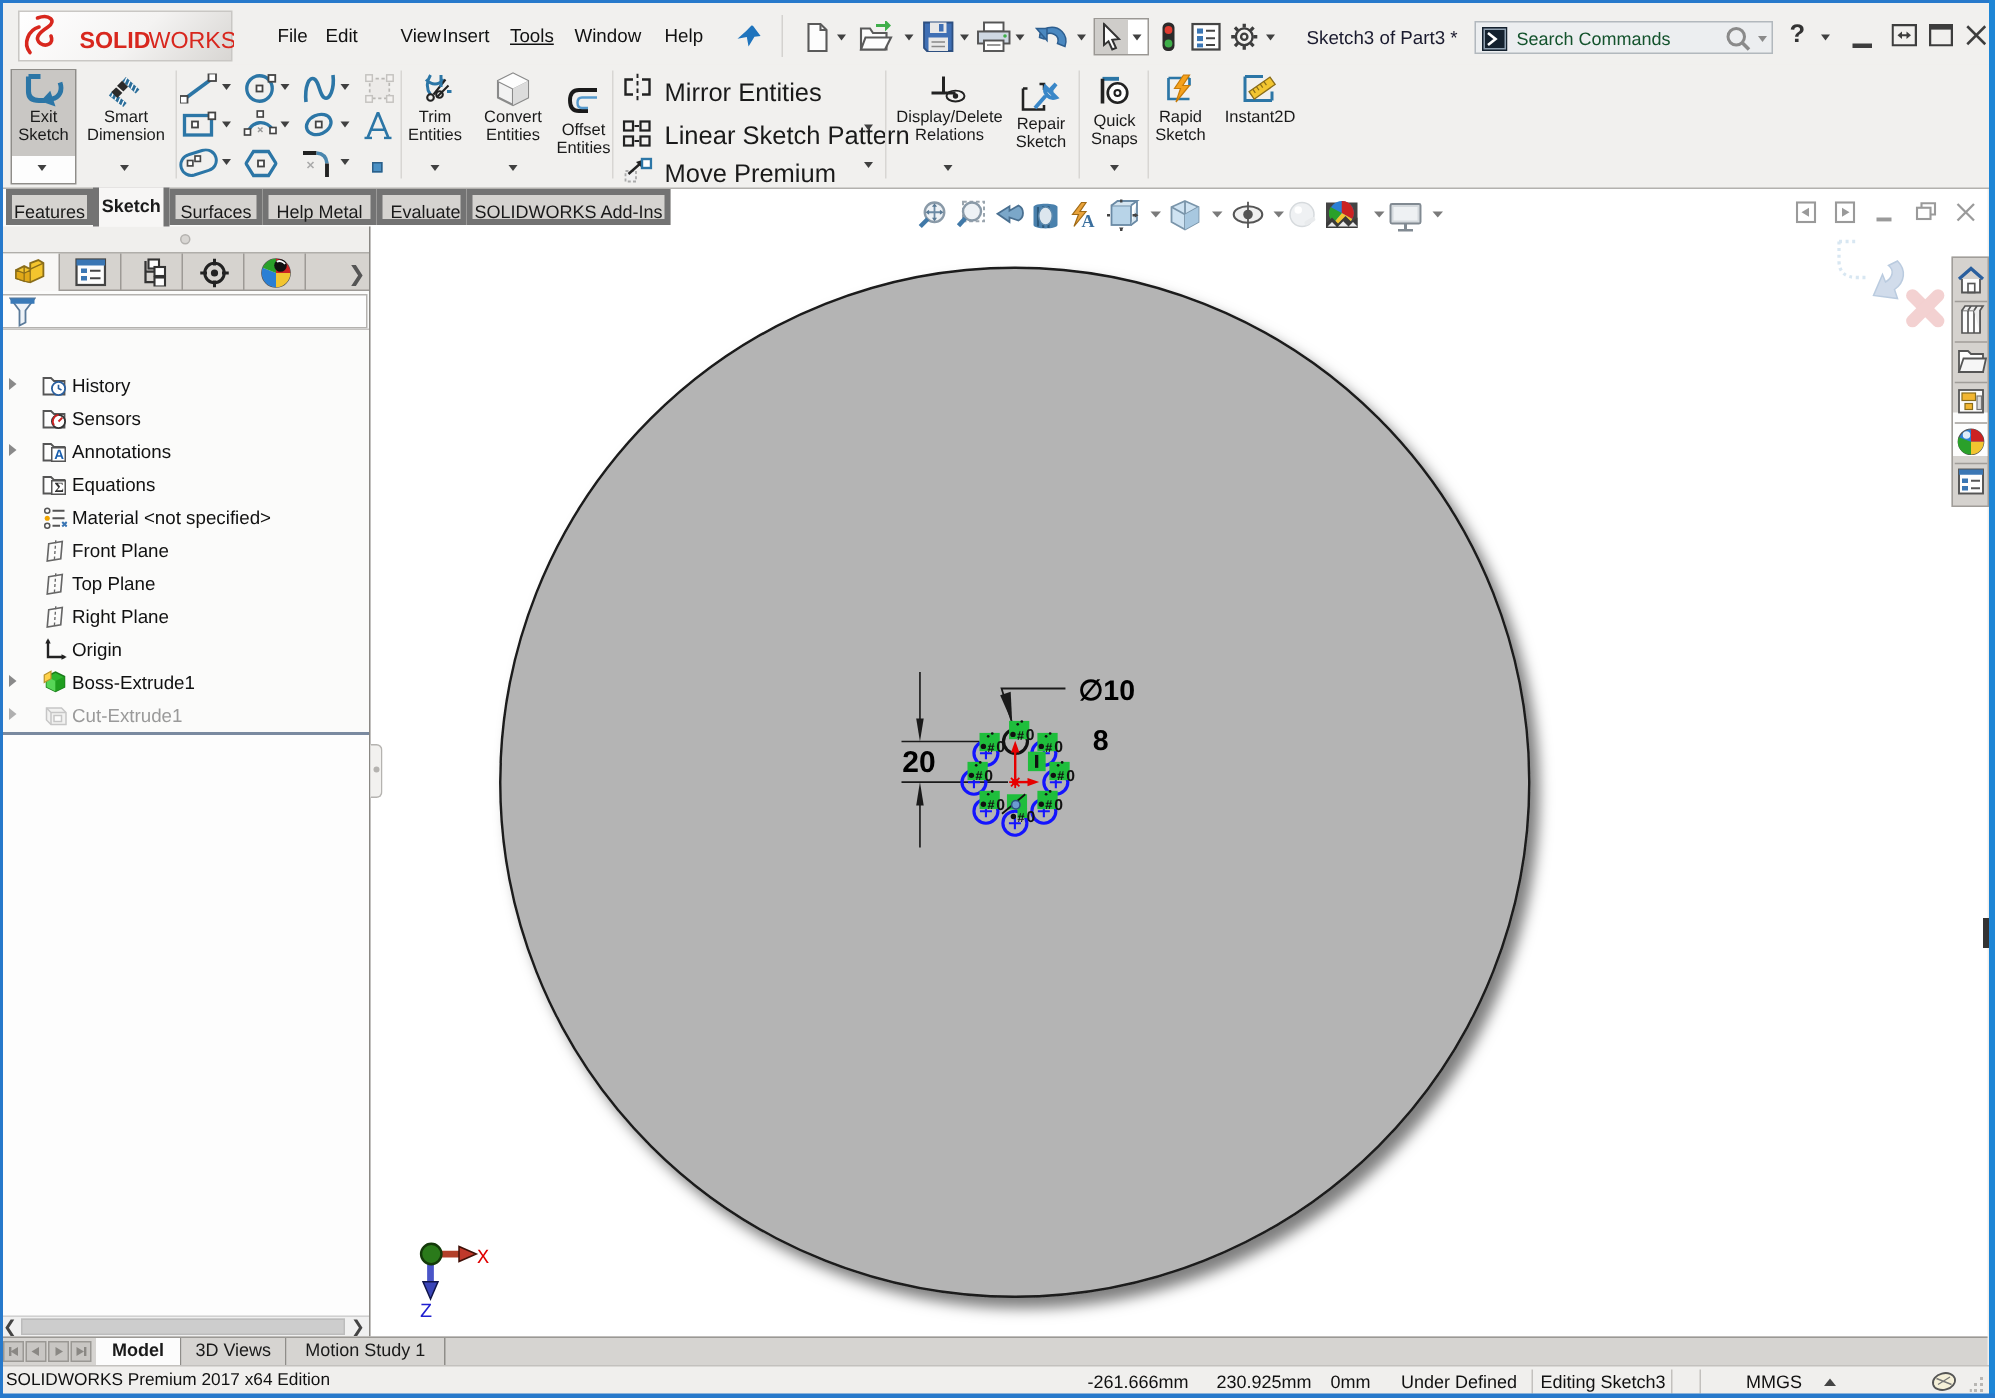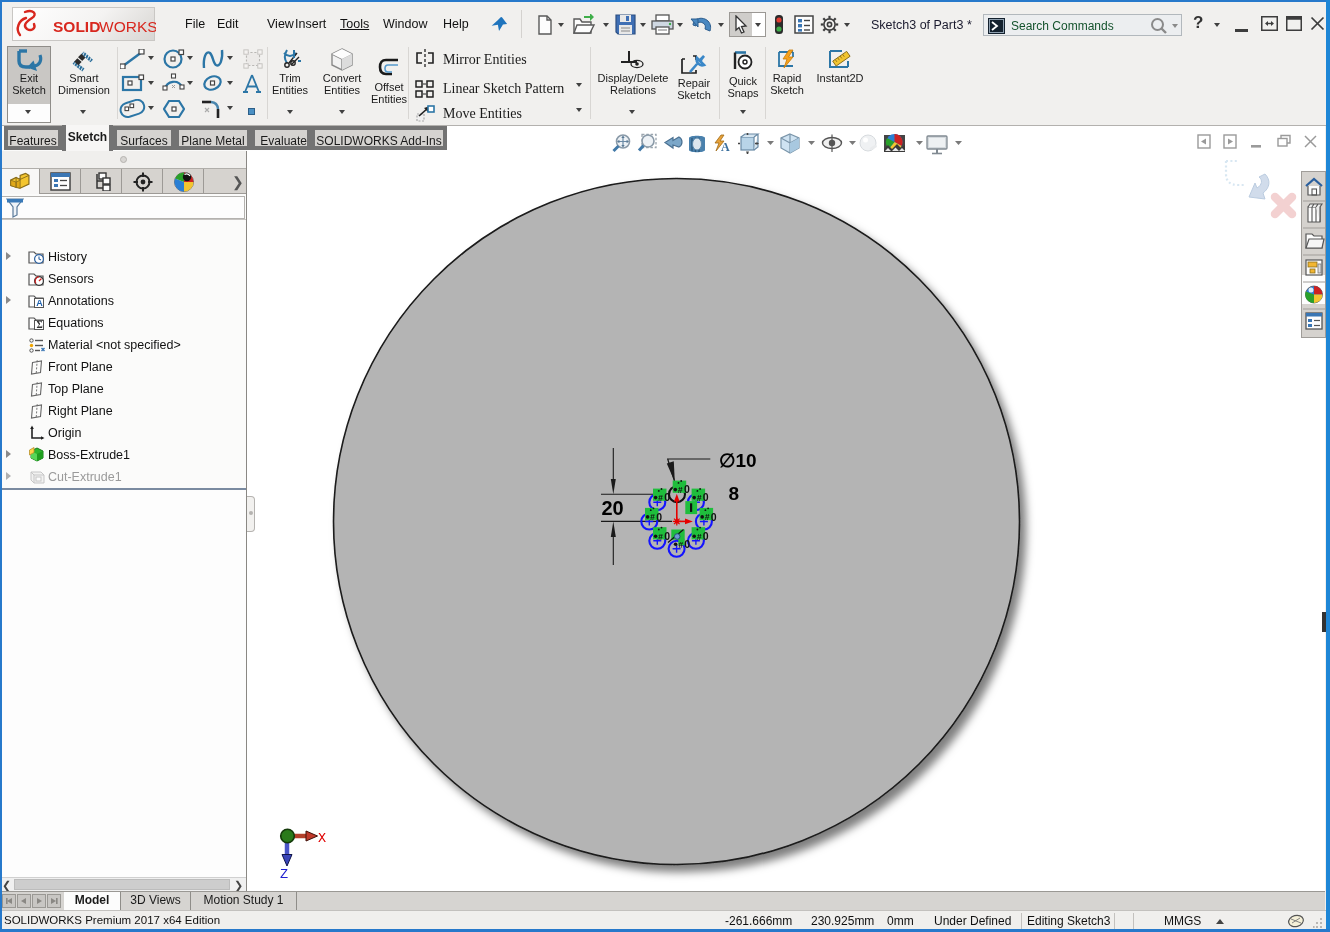--- a/index.html
+++ b/index.html
@@ -13,21 +13,21 @@
 .menuitem { position:absolute; top:15px; font-size:12.5px; color:#111; }
 .tbsep { position:absolute; top:8px; width:1px; height:28px; background:#d4d2cf; }
 .ddarrow { position:absolute; width:0; height:0; border-left:3.5px solid transparent; border-right:3.5px solid transparent; border-top:4px solid #404040; }
 #doctitle { position:absolute; left:869px; top:16px; font-size:12.5px; color:#1a1a2e; }
 #searchbox { position:absolute; left:981px; top:12px; width:199px; height:22px; background:#eceef0; border:1px solid #b2b8bd; }
 #searchbox .txt { position:absolute; left:27px; top:4px; font-size:12px; color:#14532d; }
 
 #ribbon { position:absolute; left:0; top:43px; width:1326px; height:83px; background:#f1f0ee; border-bottom:1px solid #b3b1ae; }
 .rsep { position:absolute; top:4px; width:1px; height:72px; background:#d8d6d3; }
 .rlabel { position:absolute; font-size:11px; color:#1a1a1a; text-align:center; line-height:11.5px; white-space:nowrap; padding-top:2px; }
-.rowlabel { position:absolute; font-size:14px; color:#1a1a1a; white-space:nowrap;font-family:Liberation Serif, serif; }
+.rowlabel { position:absolute; font-size:17px; color:#1a1a1a; white-space:nowrap; }
 
 #cmdtabs { position:absolute; left:0; top:126px; width:460px; height:25px; background:transparent; z-index:6; }
 .ctab { position:absolute; top:0; height:24px; background:#d5d3d0; border:4px solid #737373; font-size:12px; color:#1a1a1a; text-align:center; line-height:22px; }
 .ctab.active { background:#f7f6f5; font-weight:bold; border-top:none; border-bottom:none; top:-1px; height:26px; line-height:24px; }
 
 #lpanel { position:absolute; left:0; top:151px; width:247px; height:740px; background:#fbfbfa; border-right:1px solid #8a8884; }
 #ptabs { position:absolute; left:0; top:17px; width:246px; height:26px; background:#d6d3cf; border-top:1px solid #b0aeaa; border-bottom:1px solid #9d9a96; }
 .ptab { position:absolute; top:0; width:40px; height:25px; border-right:1px solid #9d9a96; }
 .ptab.active { background:#f8f7f6; }
 #filterrow { position:absolute; left:0; top:44px; width:246px; height:25px; background:#fbfbfa; border-bottom:1px solid #c6c4c1; }
@@ -343,21 +343,21 @@
       <path d="M8 4 L11 4 M8 14 L11 14" stroke="#222" stroke-width="1.2"></path>
     </svg>
     <div class="rowlabel" style="left:443px; top:38px;">Linear Sketch Pattern</div>
     <div class="ddarrow" style="left:576px; top:40px;"></div>
     <svg class="abs" style="left:415px; top:61px;" width="20" height="19" viewBox="0 0 20 19">
       <rect x="2" y="10" width="7" height="7" fill="#f0f0f0" stroke="#aaa" stroke-width="1.2" stroke-dasharray="2 1.5"></rect>
       <path d="M4 12 L13 4" stroke="#222" stroke-width="1.6"></path>
       <path d="M15 2 L9 4 L13 8 Z" fill="#222"></path>
       <rect x="13" y="2" width="6" height="6" fill="#fff" stroke="#2c76a6" stroke-width="1.6"></rect>
     </svg>
-    <div class="rowlabel" style="left:443px; top:63px;">Move Entities</div>
+    <div class="rowlabel" style="left:443px; top:63px;">Move Premium</div>
     <div class="ddarrow" style="left:576px; top:65px;"></div>
     <div class="rsep" style="left:590px;"></div>
 
     <svg class="abs" style="left:620px; top:6px;" width="24" height="20" viewBox="0 0 24 20">
       <line x1="9" y1="2" x2="9" y2="13" stroke="#222" stroke-width="2"></line>
       <line x1="1" y1="13" x2="17" y2="13" stroke="#222" stroke-width="2"></line>
       <ellipse cx="17" cy="15" rx="6" ry="3.6" fill="none" stroke="#222" stroke-width="1.3"></ellipse>
       <circle cx="17" cy="15" r="1.8" fill="#222"></circle>
     </svg>
     <div class="rlabel" style="left:593px; top:28px; width:80px;">Display/Delete<br>Relations</div>
@@ -394,21 +394,21 @@
         <path d="M8 7 L8 10 M11 7 L11 10 M14 7 L14 10 M17 7 L17 10" stroke="#8a6d1a" stroke-width="0.8"></path>
       </g>
     </svg>
     <div class="rlabel" style="left:813px; top:28px; width:54px;">Instant2D</div>
   </div>
   <div class="abs" style="left:0; top:126px; width:247px; height:25px; background:#fbfbfa;"></div>
   <div id="cmdtabs">
     <div class="ctab" style="left:4px; width:58px;">Features</div>
     <div class="ctab active" style="left:62px; width:51px;">Sketch</div>
     <div class="ctab" style="left:113px; width:62px;">Surfaces</div>
-    <div class="ctab" style="left:175px; width:76px;">Plane Metal</div>
+    <div class="ctab" style="left:175px; width:76px;">Help Metal</div>
     <div class="ctab" style="left:251px; width:60px;text-align:right;">Evaluate</div>
     <div class="ctab" style="left:311px; width:136px;">SOLIDWORKS Add-Ins</div>
   </div>
   <div id="viewport">
     <svg class="abs" style="left:0; top:0;" width="1078" height="765" viewBox="247 126 1078 765">
       <defs>
         <filter id="dropsh" x="-10%" y="-10%" width="125%" height="125%">
           <feDropShadow dx="6" dy="7" stdDeviation="4.5" flood-color="#000" flood-opacity="0.5"></feDropShadow>
         </filter>
       </defs>

